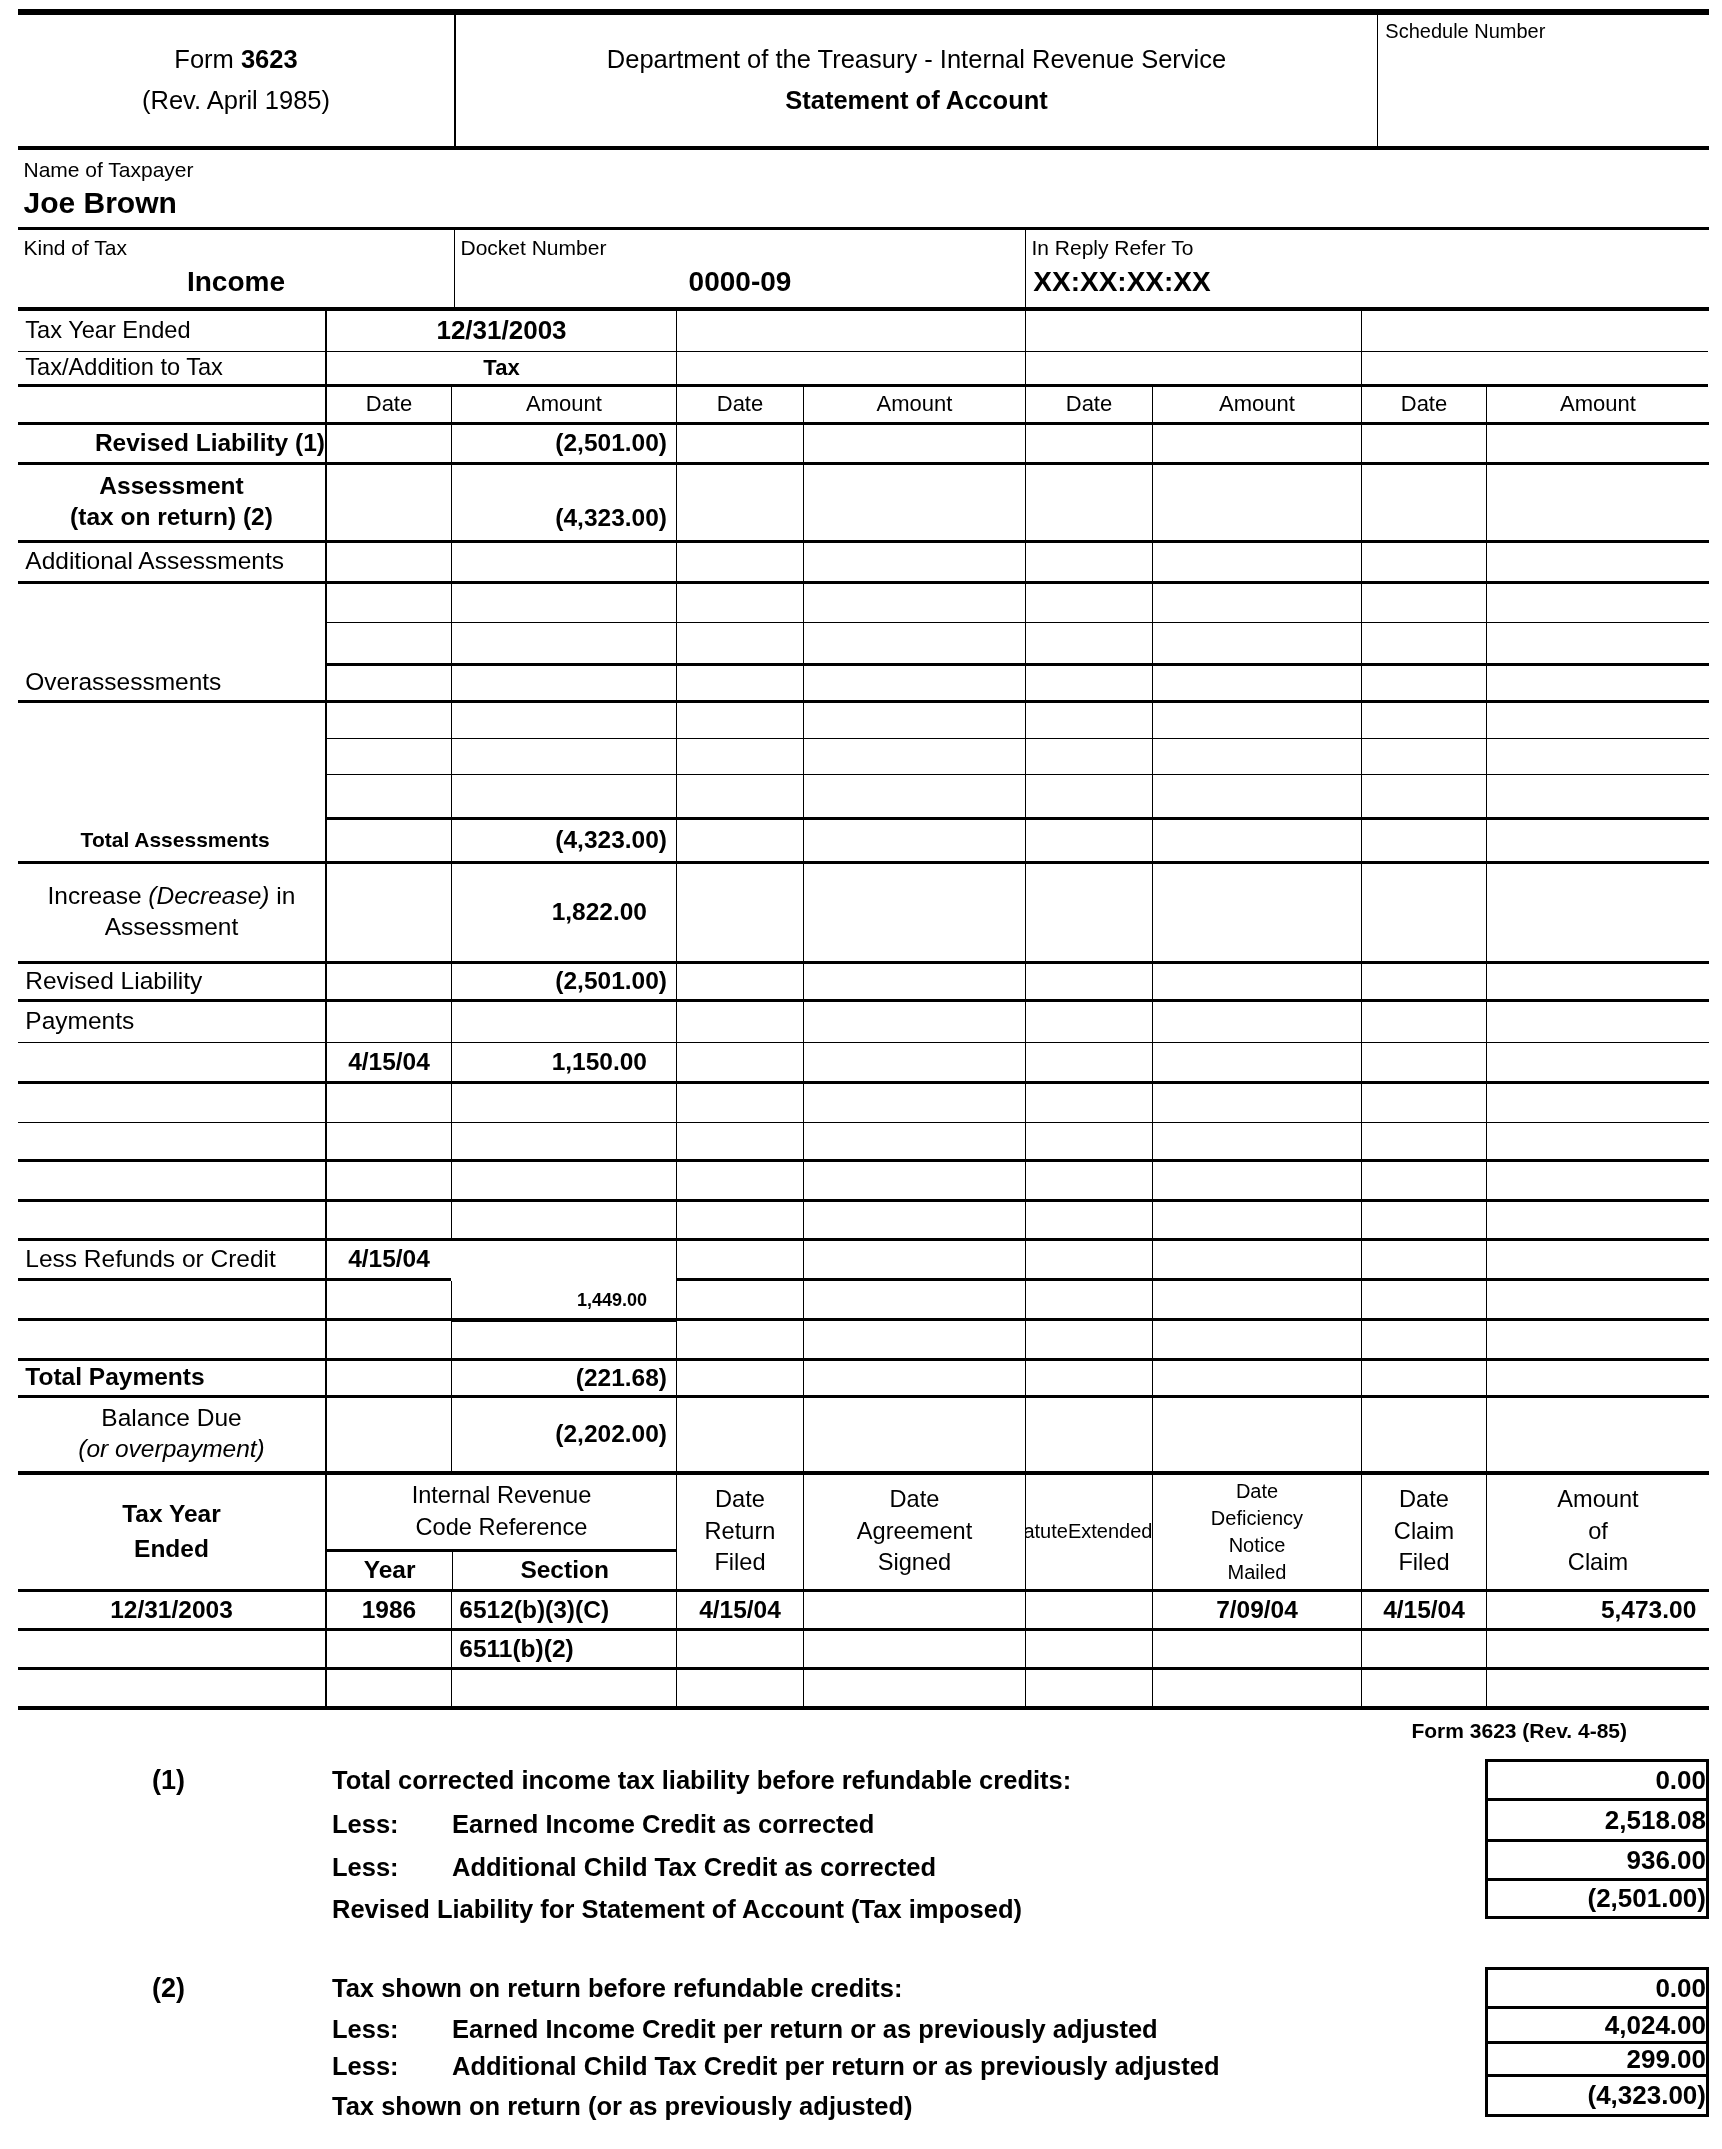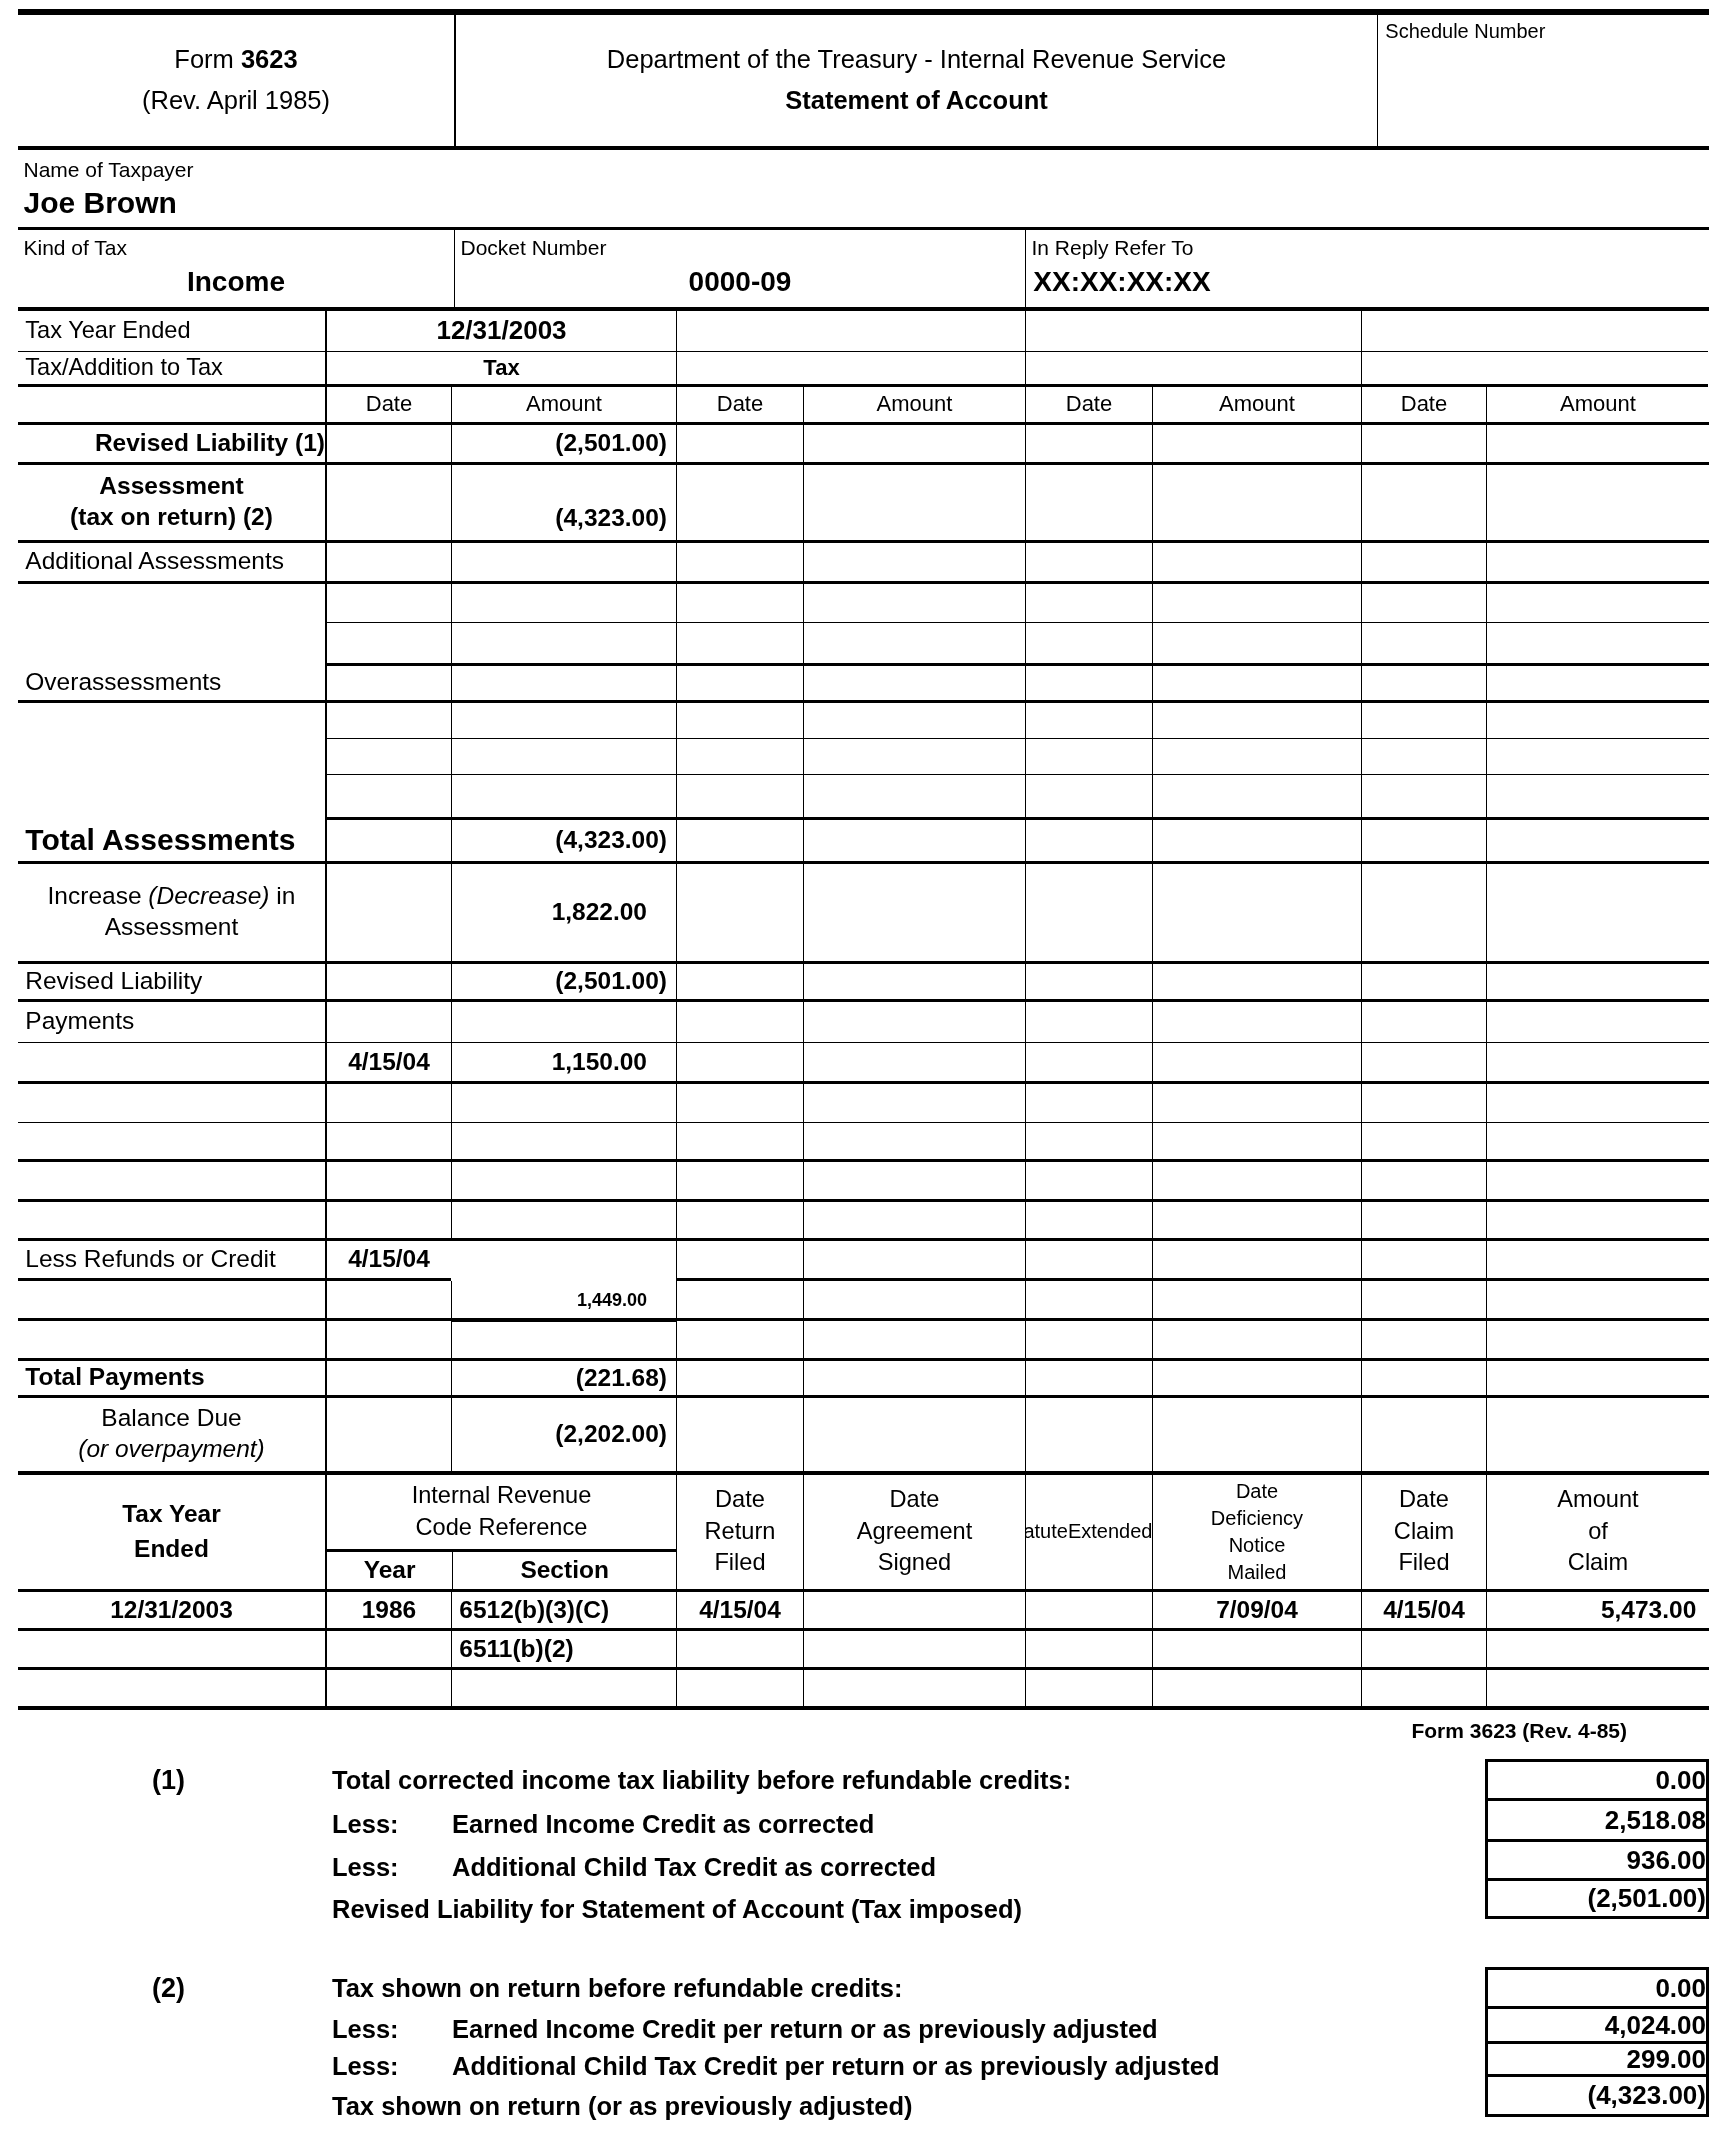--- a/index.html
+++ b/index.html
@@ -219,21 +219,21 @@
           <div class="mt-cell" style="width: 126px; border-left: 2.7px solid rgb(0, 0, 0); border-bottom: 3.6px solid rgb(0, 0, 0);"></div>
           <div class="mt-cell" style="width: 225px; border-left: 1.8px solid rgb(0, 0, 0); border-bottom: 3.6px solid rgb(0, 0, 0);"></div>
           <div class="mt-cell" style="width: 127px; border-left: 1.8px solid rgb(0, 0, 0); border-bottom: 3.6px solid rgb(0, 0, 0);"></div>
           <div class="mt-cell" style="width: 222px; border-left: 1.8px solid rgb(0, 0, 0); border-bottom: 3.6px solid rgb(0, 0, 0);"></div>
           <div class="mt-cell" style="width: 127px; border-left: 1.8px solid rgb(0, 0, 0); border-bottom: 3.6px solid rgb(0, 0, 0);"></div>
           <div class="mt-cell" style="width: 209px; border-left: 1.8px solid rgb(0, 0, 0); border-bottom: 3.6px solid rgb(0, 0, 0);"></div>
           <div class="mt-cell" style="width: 125px; border-left: 1.8px solid rgb(0, 0, 0); border-bottom: 3.6px solid rgb(0, 0, 0);"></div>
           <div class="mt-cell" style="width: 223px; border-left: 1.8px solid rgb(0, 0, 0); border-bottom: 3.6px solid rgb(0, 0, 0);"></div>
         </div>
         <div class="mt-row" style="height: 44px;">
-          <div class="mt-cell" style="width: 307px; border-bottom: 3.6px solid rgb(0, 0, 0); flex-direction: column; justify-content: center; line-height: 1.25; align-items: flex-start; padding-left: 7.3px; font-size: 30px; font-weight: bold;">
+          <div class="mt-cell" style="width: 307px; border-bottom: 3.6px solid rgb(0, 0, 0); flex-direction: column; justify-content: center; line-height: 1.25; align-items: center; padding-left: 7.3px; font-size: 21px; font-weight: bold;">
             <div><span>Total Assessments</span></div>
           </div>
           <div class="mt-cell" style="width: 126px; border-left: 2.7px solid rgb(0, 0, 0); border-bottom: 3.6px solid rgb(0, 0, 0);"></div>
           <div class="mt-cell" style="width: 225px; border-left: 1.8px solid rgb(0, 0, 0); border-bottom: 3.6px solid rgb(0, 0, 0); justify-content: flex-end; font-weight: bold; font-size: 24.5px; padding-right: 9px;">(4,323.00)</div>
           <div class="mt-cell" style="width: 127px; border-left: 1.8px solid rgb(0, 0, 0); border-bottom: 3.6px solid rgb(0, 0, 0);"></div>
           <div class="mt-cell" style="width: 222px; border-left: 1.8px solid rgb(0, 0, 0); border-bottom: 3.6px solid rgb(0, 0, 0);"></div>
           <div class="mt-cell" style="width: 127px; border-left: 1.8px solid rgb(0, 0, 0); border-bottom: 3.6px solid rgb(0, 0, 0);"></div>
           <div class="mt-cell" style="width: 209px; border-left: 1.8px solid rgb(0, 0, 0); border-bottom: 3.6px solid rgb(0, 0, 0);"></div>
           <div class="mt-cell" style="width: 125px; border-left: 1.8px solid rgb(0, 0, 0); border-bottom: 3.6px solid rgb(0, 0, 0);"></div>
           <div class="mt-cell" style="width: 223px; border-left: 1.8px solid rgb(0, 0, 0); border-bottom: 3.6px solid rgb(0, 0, 0);"></div>

